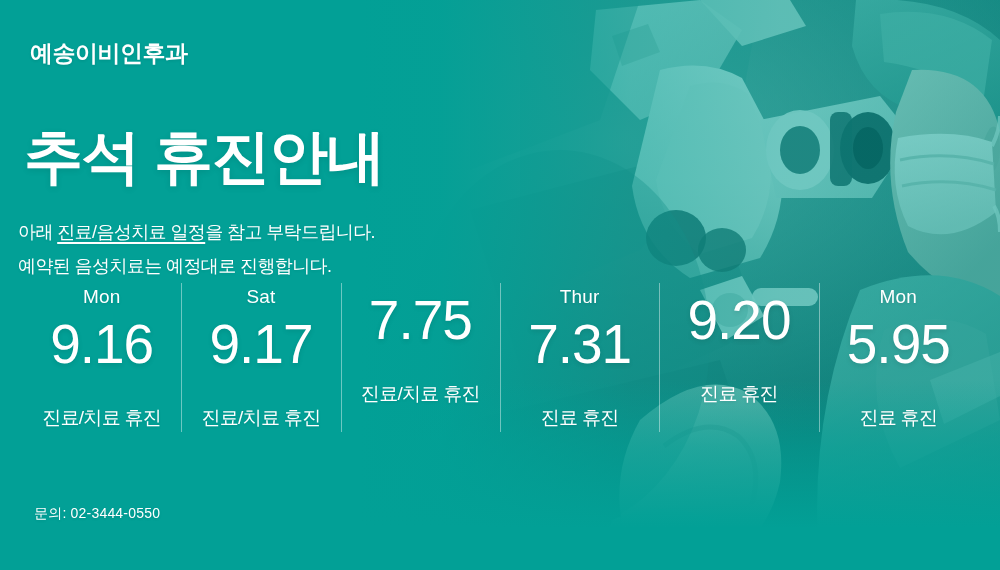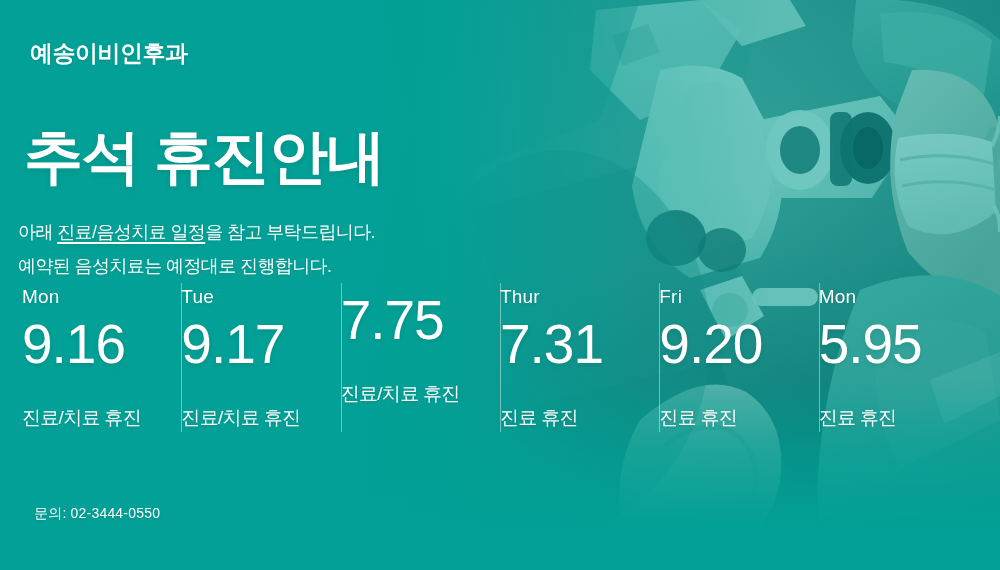--- a/index.html
+++ b/index.html
@@ -112,21 +112,21 @@
     left: 22px;
     top: 278px;
     width: 956px;
     height: 160px;
     display: flex;
     align-items: stretch;
   }
   .day-cell {
     flex: 1 1 0;
     position: relative;
-    text-align: left;
+    text-align: center;
     padding-top: 7px;
   }
   .day-cell + .day-cell::before {
     content: "";
     position: absolute;
     left: 0;
     top: 5px;
     width: 1px;
     height: 149px;
     background: rgba(255,255,255,0.42);
@@ -273,38 +273,37 @@
 
     <div class="schedule">
 
       <div class="day-cell">
         <div class="dow">Mon</div>
         <div class="date">9.16</div>
         <div class="note">진료/치료 휴진</div>
       </div>
 
       <div class="day-cell">
-        <div class="dow">Tue</div>
+        <div class="dow">Sat</div>
         <div class="date">9.17</div>
         <div class="note">진료/치료 휴진</div>
       </div>
 
       <div class="day-cell">
         <div class="date">7.75</div>
         <div class="note">진료/치료 휴진</div>
       </div>
 
       <div class="day-cell">
         <div class="dow">Thur</div>
         <div class="date">7.31</div>
         <div class="note">진료 휴진</div>
       </div>
 
       <div class="day-cell">
-        <div class="dow">Fri</div>
         <div class="date">9.20</div>
         <div class="note">진료 휴진</div>
       </div>
 
       <div class="day-cell">
         <div class="dow">Mon</div>
         <div class="date">5.95</div>
         <div class="note">진료 휴진</div>
       </div>
 

